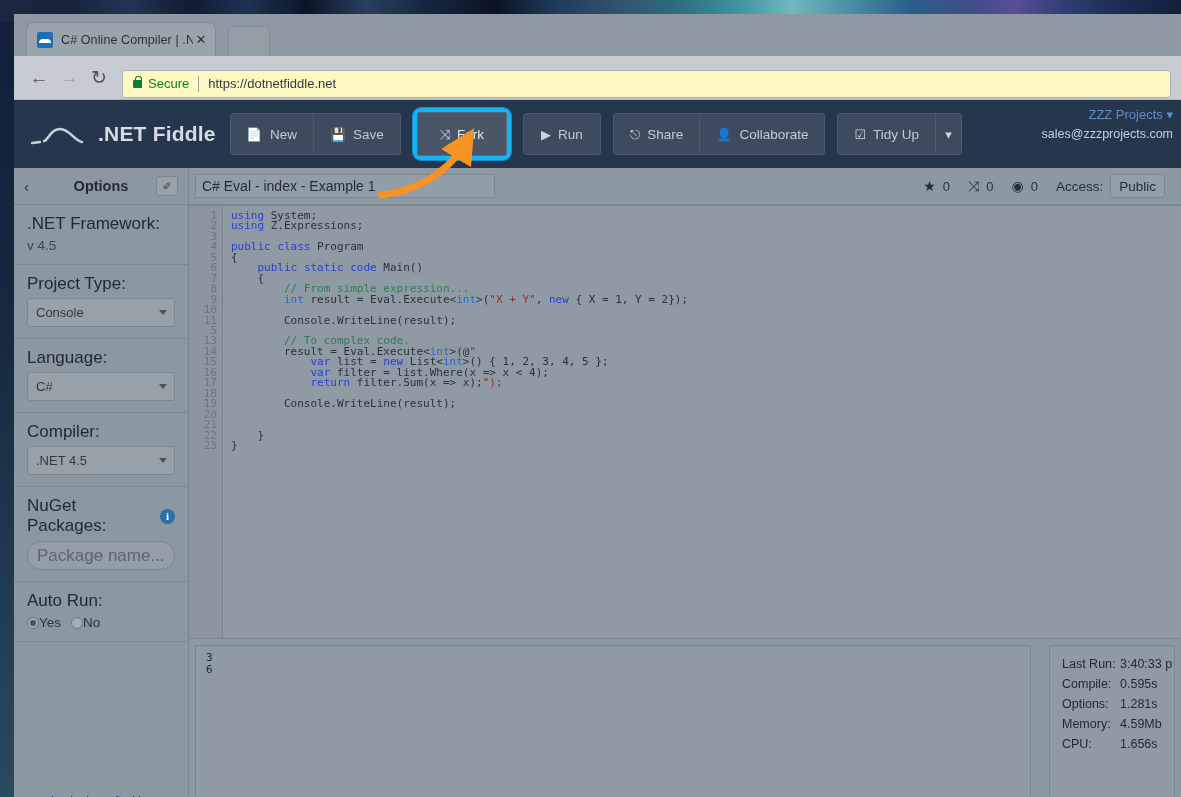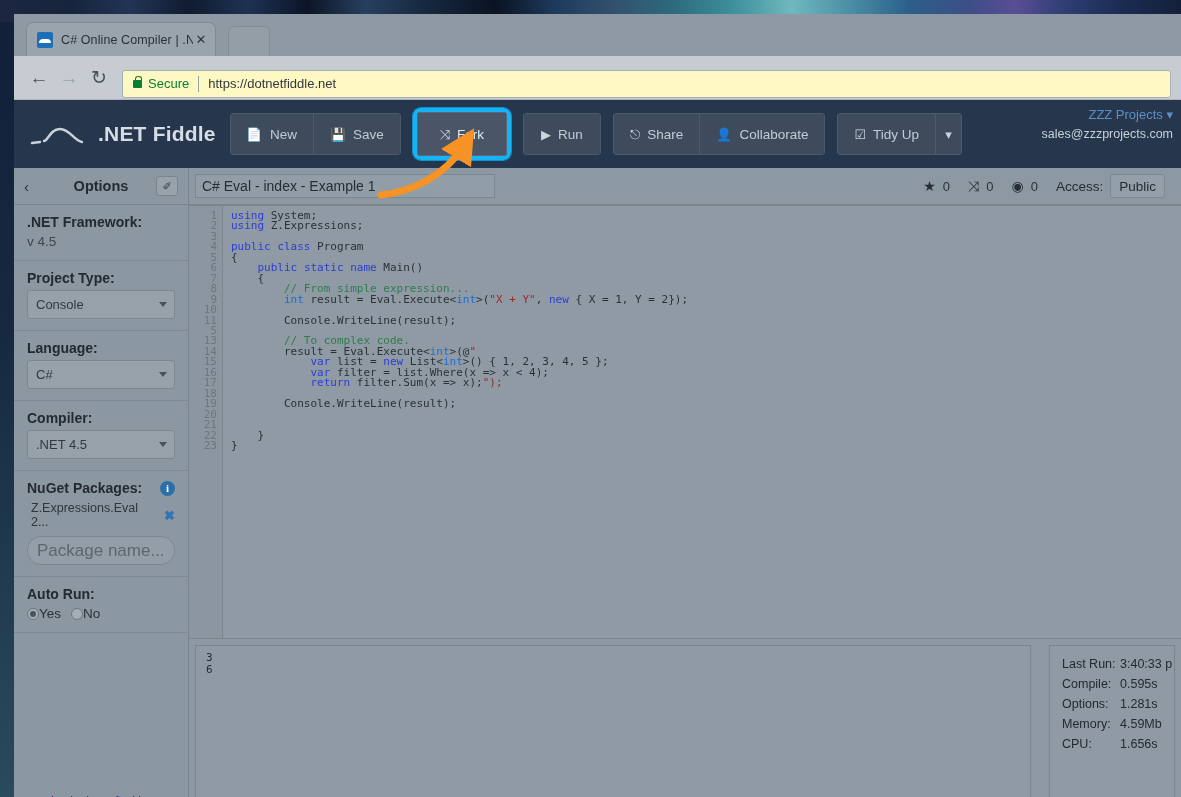--- a/index.html
+++ b/index.html
@@ -218,21 +218,21 @@
     border-radius: 3px;
     background: #97a2ab;
     display:flex;align-items:center;justify-content:center;
     cursor:pointer;
     font-size: 11px; color:#2d343b;
   }
   .opt-sec {
     padding: 9px 13px 11px 13px;
     border-bottom: 1px solid #7e8992;
   }
-  .opt-label { font-size: 14px; font-weight: bold; color: #232a31; margin-bottom: 4px; }
+  .opt-label { font-size: 17px; font-weight: normal; color: #232a31; margin-bottom: 4px; }
   .opt-value { font-size: 13.5px; color: #3e464e; }
   .opt-select {
     width: 100%; height: 29px;
     background: #96a1aa;
     border: 1px solid #7d8790;
     border-radius: 3px;
     display: flex; align-items: center;
     padding: 0 8px;
     font-size: 13px; color: #323940;
     position: relative;
@@ -517,24 +517,20 @@
           <div class="opt-select">
             <span>.NET 4.5</span>
             <span class="caret"></span>
           </div>
         </div>
 
         <div class="opt-sec">
           <div class="nuget-head">
             <span class="opt-label" style="margin:0;">NuGet Packages:</span>
             <span class="info-icon">i</span>
-          </div>
-          <div class="pkg-row">
-            <span>Z.Expressions.Eval 2...</span>
-            <span class="pkg-x">✖</span>
           </div>
           <div class="pkg-input">
             <span>Package name...</span>
           </div>
         </div>
 
         <div class="opt-sec">
           <div class="opt-label">Auto Run:</div>
           <div class="radio-row">
             <span class="radio on"></span>
@@ -599,21 +595,21 @@
               <div>20</div>
               <div>21</div>
               <div>22</div>
               <div>23</div>
             </div>
           <div id="code"><span class="k">using</span> System;
 <span class="k">using</span> Z.Expressions;
 
 <span class="k">public</span> <span class="k">class</span> Program
 {
-    <span class="k">public</span> <span class="k">static</span> <span class="k">name</span> Main()
+    <span class="k">public</span> <span class="k">static</span> <span class="k">code</span> Main()
     {
         <span class="c">// From simple expression...</span>
         <span class="t">int</span> result = Eval.Execute&lt;<span class="t">int</span>&gt;(<span class="s">"X + Y"</span>, <span class="k">new</span> { X = 1, Y = 2});
 
         Console.WriteLine(result);
 
         <span class="c">// To complex code.</span>
         result = Eval.Execute&lt;<span class="t">int</span>&gt;(@<span class="s">"</span>
             <span class="k">var</span> list = <span class="k">new</span> List&lt;<span class="t">int</span>&gt;() { 1, 2, 3, 4, 5 };
             <span class="k">var</span> filter = list.Where(x =&gt; x &lt; 4);

